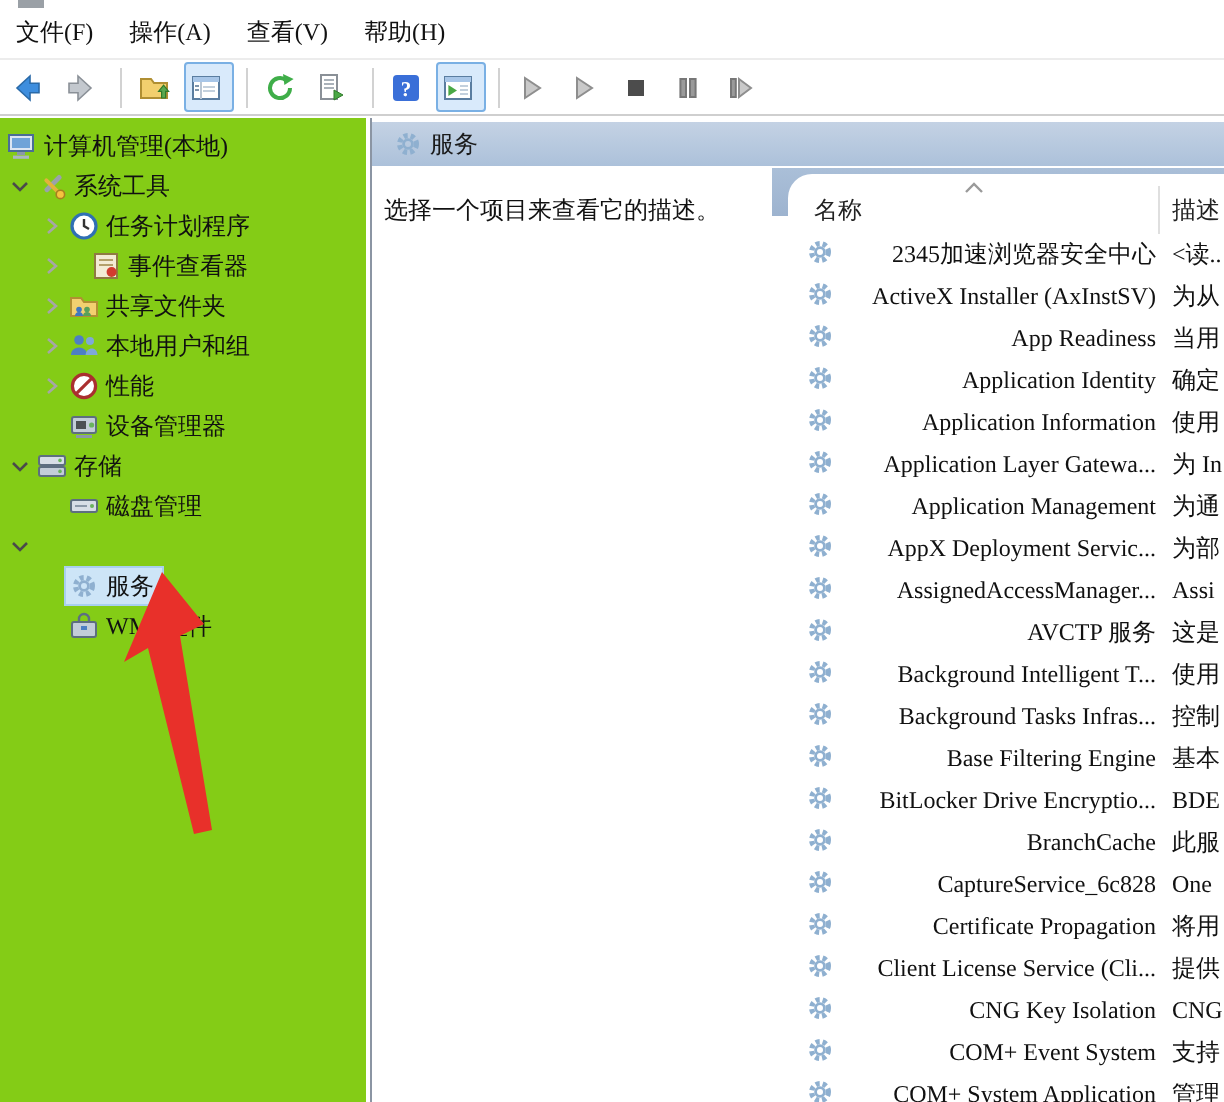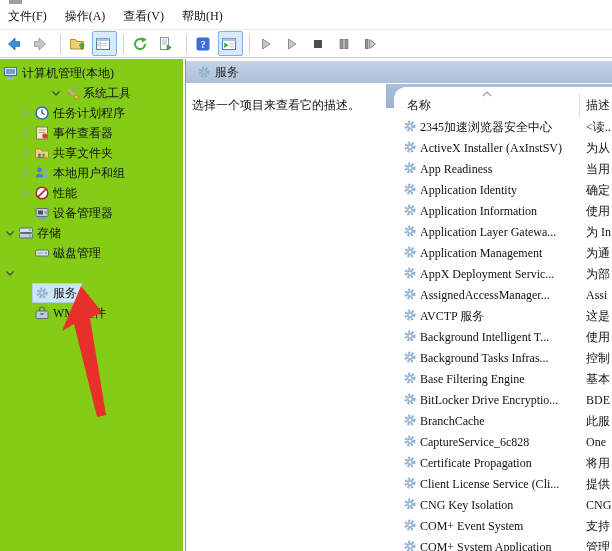--- a/index.html
+++ b/index.html
@@ -40,21 +40,21 @@
   #list-panel{position:absolute;left:208px;top:28px;right:0;bottom:0;background:#fff;
     border-top-left-radius:12px;overflow:hidden;}
   #list-header{position:absolute;top:6px;left:0;right:0;height:22px;color:#222;}
   #col-name{position:absolute;left:13px;top:4px;}
   #col-desc{position:absolute;left:192px;top:4px;}
   #col-divider{position:absolute;left:185px;top:0;width:1px;height:24px;background:#dfdfdf;}
   #sort-caret{position:absolute;left:86px;top:-4px;}
   #sort-caret svg{width:14px;height:10px;display:block;}
   .lrow{position:absolute;left:0;right:0;height:21px;line-height:21px;white-space:nowrap;}
   .lrow .ticon{margin-left:8px;margin-right:2px;}
-  .lname{display:inline-block;width:158px;overflow:hidden;vertical-align:top;}
+  .lname{display:inline-block;width:158px;overflow:hidden;vertical-align:top;text-align:right;}
   .ldesc{position:absolute;left:192px;top:0;}
   
   #arrow-overlay{position:absolute;left:0;top:0;width:612px;height:551px;pointer-events:none;}
 </style>
 </head>
 <body>
 
 <div id="screen">
   <div id="tb-frag"></div>
 
@@ -190,21 +190,21 @@
             <svg viewBox="0 0 16 16">
               <rect x="1.5" y="2.5" width="12" height="8" fill="#dce6f2" stroke="#4a6d96"></rect>
               <rect x="3" y="4" width="9" height="5" fill="#6fa3d8"></rect>
               <rect x="5.5" y="11" width="4" height="1.5" fill="#8b99a8"></rect>
               <rect x="3.5" y="12.8" width="8" height="1.6" fill="#aab6c2"></rect>
             </svg>
           </span>
           <span>计算机管理(本地)</span>
         </span>
       </div>
-      <div class="trow" style="top: 24px; margin-left: 46px;">
+      <div class="trow" style="top: 24px;">
         <span class="chev" style="left: 2px;">
           <svg viewBox="0 0 16 16">
             <polyline points="4.5,6.5 8,10 11.5,6.5" fill="none" stroke="#4a4a4a" stroke-width="1.3"></polyline>
           </svg>
         </span>
         <span class="tsel" style="left: 17px;">
           <span class="ticon">
             <svg viewBox="0 0 16 16">
               <rect x="7" y="1" width="2.4" height="11" rx="1" transform="rotate(45 8 7)" fill="#9aa2ab"></rect>
               <rect x="7" y="3" width="2" height="10" rx="1" transform="rotate(-45 8 8)" fill="#e3b23c"></rect>
@@ -229,21 +229,21 @@
           </span>
           <span>任务计划程序</span>
         </span>
       </div>
       <div class="trow" style="top: 64px;">
         <span class="chev" style="left: 18px;">
           <svg viewBox="0 0 16 16">
             <polyline points="6,4.5 10,8 6,11.5" fill="none" stroke="#a6a6a6" stroke-width="1.3"></polyline>
           </svg>
         </span>
-        <span class="tsel" style="left: 33px; justify-content: center;">
+        <span class="tsel" style="left: 44px; justify-content: center;">
           <span class="ticon">
             <svg viewBox="0 0 16 16">
               <rect x="2.5" y="2" width="11" height="12" fill="#f3ecd4" stroke="#8f7a42"></rect>
               <line x1="4.5" y1="5" x2="11.5" y2="5" stroke="#b4a06a"></line>
               <line x1="4.5" y1="7.5" x2="11.5" y2="7.5" stroke="#b4a06a"></line>
               <circle cx="10.8" cy="11" r="2.5" fill="#d23b2e"></circle>
             </svg>
           </span>
           <span>事件查看器</span>
         </span>

